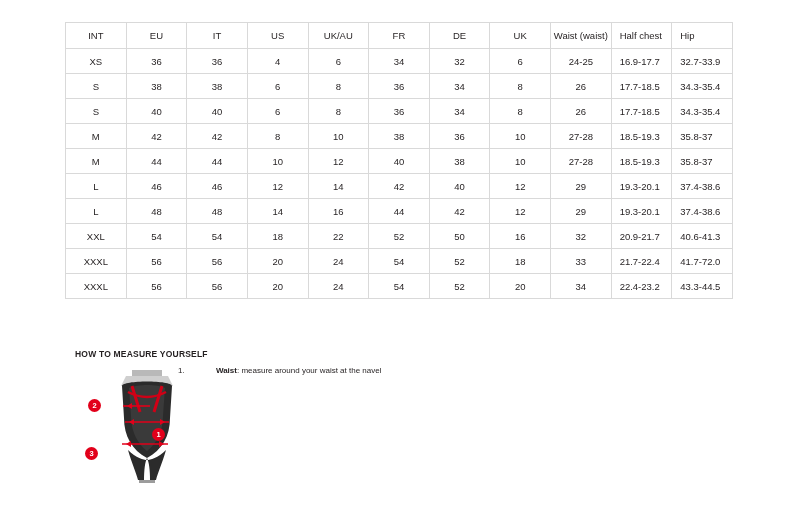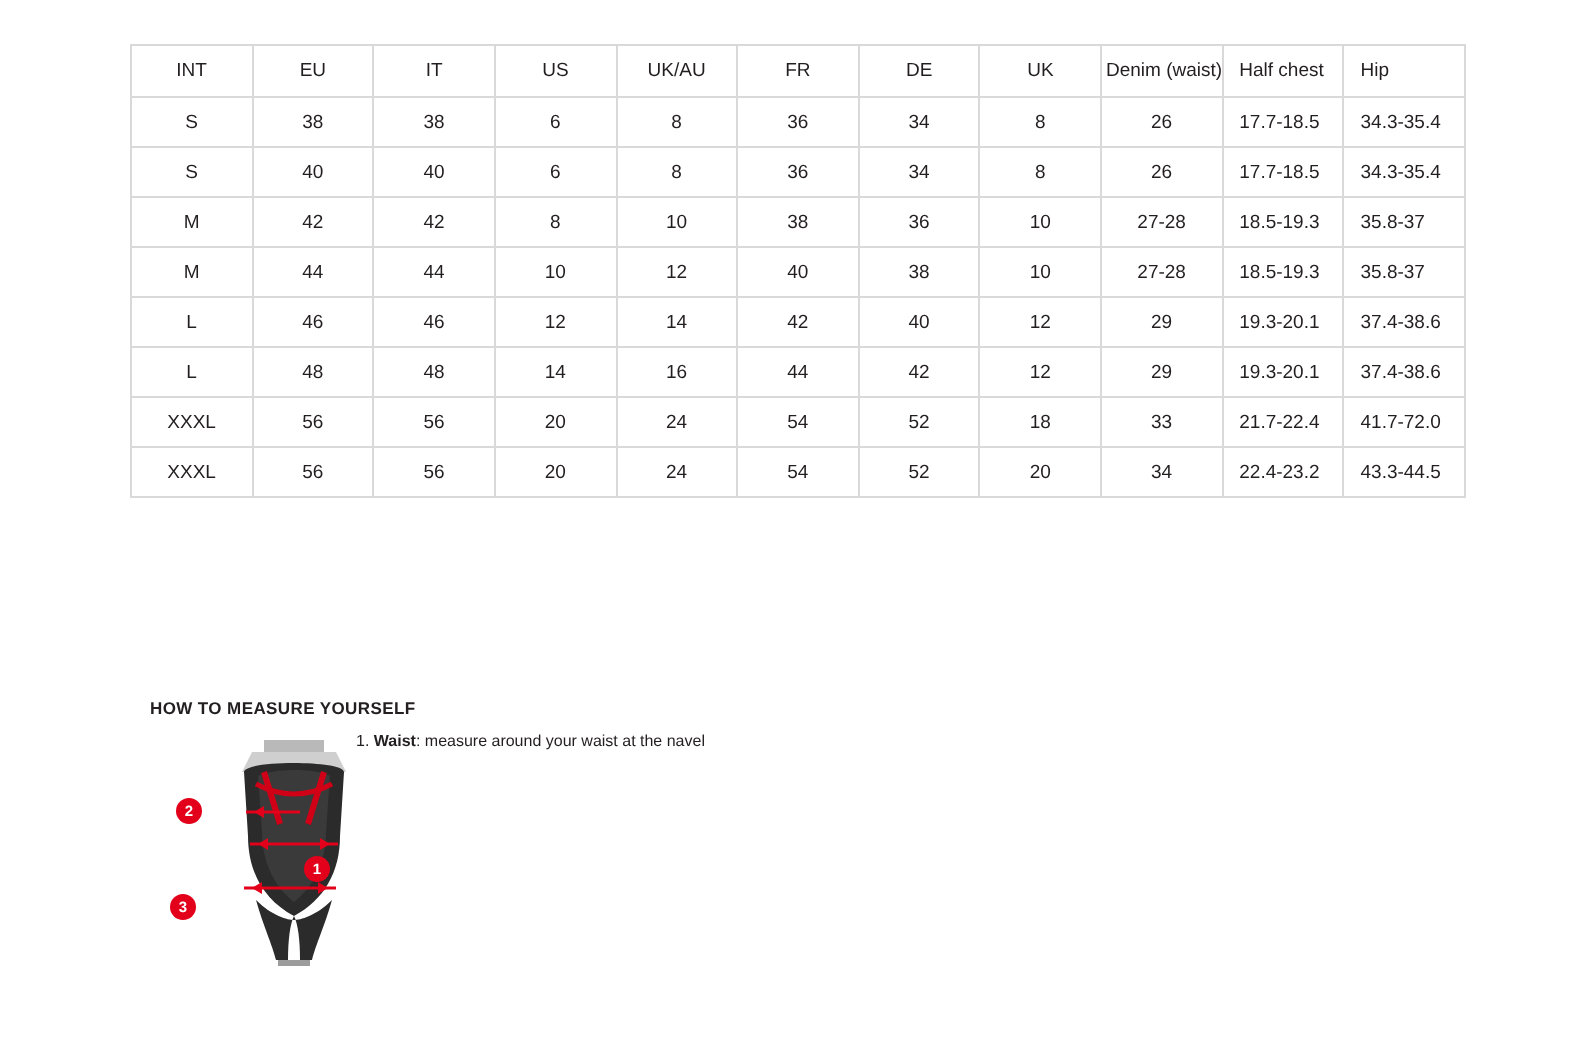--- a/index.html
+++ b/index.html
@@ -73,21 +73,21 @@
     left: 178px;
     top: 366px;
     width: 420px;
   }
   .step {
     font-size: 8px;
     color: #231f20;
     margin-bottom: 11px;
     line-height: 1.2;
   }
-  .step b { font-weight: bold; }
+  .step b { font-weight: bold; margin-left: 29px; }
   .bullet {
     position: absolute;
     width: 13px;
     height: 13px;
     border-radius: 50%;
     background: #e2001a;
     color: #ffffff;
     font-size: 7.5px;
     font-weight: bold;
     text-align: center;
@@ -107,27 +107,40 @@
       <thead>
         <tr>
           <td>INT</td>
           <td>EU</td>
           <td>IT</td>
           <td>US</td>
           <td>UK/AU</td>
           <td>FR</td>
           <td>DE</td>
           <td>UK</td>
-          <td>Denim (waist)</td>
+          <td>Waist (waist)</td>
           <td class="lcol">Half chest</td>
           <td class="lcol">Hip</td>
         </tr>
       </thead>
       <tbody>
 
+          <tr>
+            <td>XS</td>
+            <td>36</td>
+            <td>36</td>
+            <td>4</td>
+            <td>6</td>
+            <td>34</td>
+            <td>32</td>
+            <td>6</td>
+            <td>24-25</td>
+            <td class="lcol">16.9-17.7</td>
+            <td class="lcol">32.7-33.9</td>
+          </tr>
           <tr>
             <td>S</td>
             <td>38</td>
             <td>38</td>
             <td>6</td>
             <td>8</td>
             <td>36</td>
             <td>34</td>
             <td>8</td>
             <td>26</td>
@@ -193,20 +206,33 @@
             <td>14</td>
             <td>16</td>
             <td>44</td>
             <td>42</td>
             <td>12</td>
             <td>29</td>
             <td class="lcol">19.3-20.1</td>
             <td class="lcol">37.4-38.6</td>
           </tr>
           <tr>
+            <td>XXL</td>
+            <td>54</td>
+            <td>54</td>
+            <td>18</td>
+            <td>22</td>
+            <td>52</td>
+            <td>50</td>
+            <td>16</td>
+            <td>32</td>
+            <td class="lcol">20.9-21.7</td>
+            <td class="lcol">40.6-41.3</td>
+          </tr>
+          <tr>
             <td>XXXL</td>
             <td>56</td>
             <td>56</td>
             <td>20</td>
             <td>24</td>
             <td>54</td>
             <td>52</td>
             <td>18</td>
             <td>33</td>
             <td class="lcol">21.7-22.4</td>

